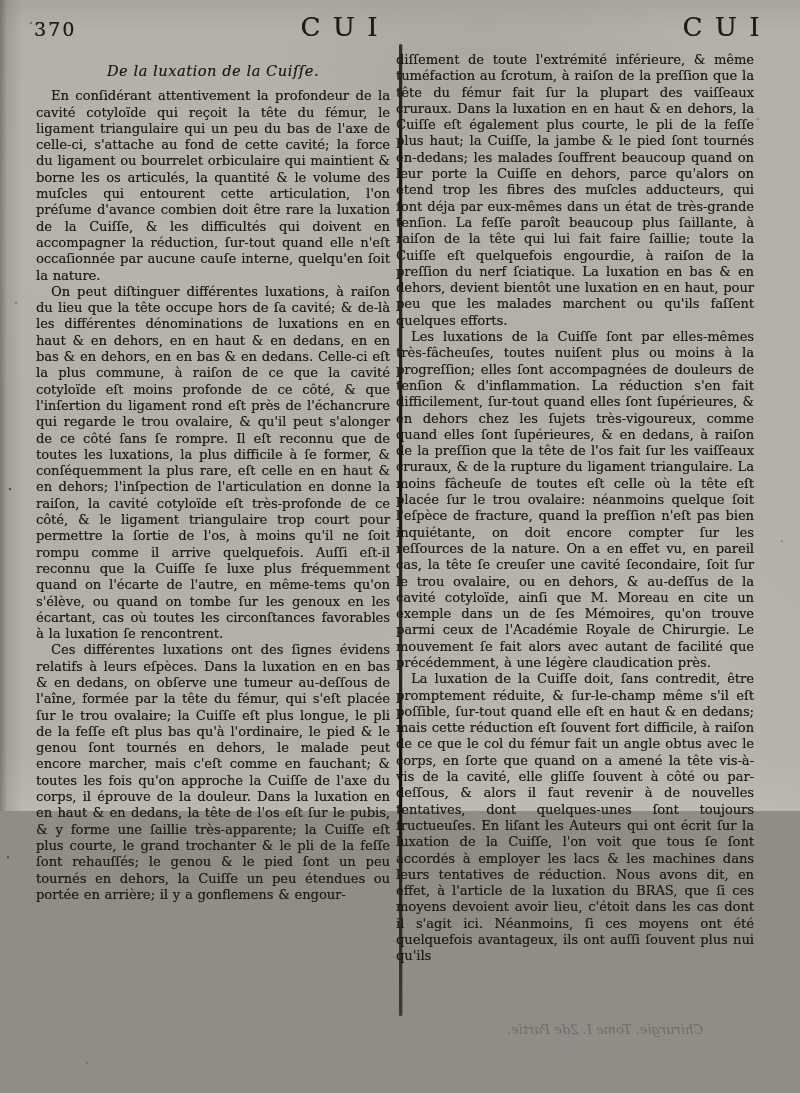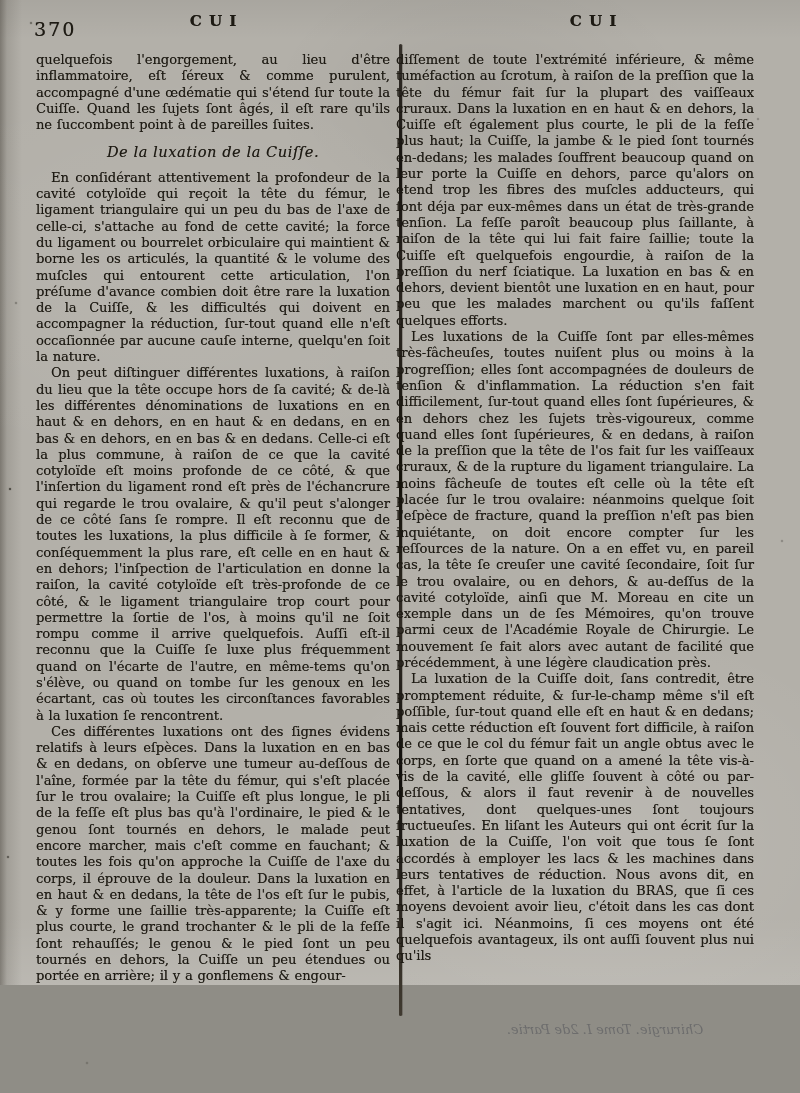--- a/index.html
+++ b/index.html
@@ -2,42 +2,42 @@
 <html><head>
 <meta charset="utf-8">
 <style>
   html, body { margin: 0; padding: 0; }
   body {
     width: 800px; height: 1093px; overflow: hidden;
     background: #8f8d86;
   }
   .page {
     position: relative;
-    width: 800px; height: 985px;
+    width: 800px; height: 811px;
     background-color: #b3b0a9;
     background-image:
       radial-gradient(ellipse 420px 300px at 22% 28%, rgba(255,255,255,0.06), rgba(0,0,0,0) 70%),
       radial-gradient(ellipse 500px 360px at 75% 85%, rgba(255,255,255,0.10), rgba(0,0,0,0) 60%),
       radial-gradient(ellipse 300px 200px at 60% 10%, rgba(0,0,0,0.05), rgba(0,0,0,0) 70%),
       linear-gradient(90deg, rgba(35,30,22,0.38) 0px, rgba(35,30,22,0.12) 7px, rgba(35,30,22,0.0) 22px),
       linear-gradient(0deg, rgba(255,255,255,0.10) 0%, rgba(255,255,255,0.0) 7%),
       linear-gradient(180deg, rgba(0,0,0,0.06) 0%, rgba(0,0,0,0) 4%);
     color: #1d1a13;
     font-family: "DejaVu Serif", "Liberation Serif", serif;
   }
   .page-num {
     position: absolute; left: 34px; top: 18px;
     font-size: 19px; letter-spacing: 2px;
     text-shadow: 0.3px 0.3px 0.4px rgba(20,15,10,0.6);
   }
   .running-title {
     position: absolute; top: 12px;
-    font-size: 15px; font-weight: bold;
+    font-size: 26px; font-weight: normal;
     letter-spacing: 0.48em; text-indent: 0.48em;
-    text-align: center;
+    text-align: right;
     text-shadow: 0.3px 0.3px 0.5px rgba(20,15,10,0.65);
   }
   .rt-left  { left: 36px;  width: 354px; }
   .rt-right { left: 414px; width: 358px; }
 
   .col {
     position: absolute; top: 52px;
     font-size: 13px; line-height: 16.3px;
   }
   .col-left  { left: 36px;  width: 354px; }
@@ -101,21 +101,20 @@
 
   <div class="page-num">370</div>
 
   <div class="running-title rt-left">CUI</div>
 
   <div class="running-title rt-right">CUI</div>
 
   <div class="column-divider"></div>
 
   <div class="col col-left">
-    <p>quelquefois l'engorgement, au lieu d'être inflammatoire, eſt ſéreux &amp; comme purulent, accompagné d'une œdématie qui s'étend ſur toute la Cuiſſe. Quand les ſujets ſont âgés, il eſt rare qu'ils ne ſuccombent point à de pareilles ſuites.</p>
     <h2 class="section-heading">De la luxation de la Cuiſſe.</h2>
     <p class="indent">En conſidérant attentivement la profondeur de la cavité cotyloïde qui reçoit la tête du fémur, le ligament triangulaire qui un peu du bas de l'axe de celle-ci, s'attache au fond de cette cavité; la force du ligament ou bourrelet orbiculaire qui maintient &amp; borne les os articulés, la quantité &amp; le volume des muſcles qui entourent cette articulation, l'on préſume d'avance combien doit être rare la luxation de la Cuiſſe, &amp; les difficultés qui doivent en accompagner la réduction, ſur-tout quand elle n'eſt occaſionnée par aucune cauſe interne, quelqu'en ſoit la nature.</p>
     <p class="indent">On peut diſtinguer différentes luxations, à raiſon du lieu que la tête occupe hors de ſa cavité; &amp; de-là les différentes dénominations de luxations en en haut &amp; en dehors, en en haut &amp; en dedans, en en bas &amp; en dehors, en en bas &amp; en dedans. Celle-ci eſt la plus commune, à raiſon de ce que la cavité cotyloïde eſt moins profonde de ce côté, &amp; que l'inſertion du ligament rond eſt près de l'échancrure qui regarde le trou ovalaire, &amp; qu'il peut s'alonger de ce côté ſans ſe rompre. Il eſt reconnu que de toutes les luxations, la plus difficile à ſe former, &amp; conſéquemment la plus rare, eſt celle en en haut &amp; en dehors; l'inſpection de l'articulation en donne la raiſon, la cavité cotyloïde eſt très-profonde de ce côté, &amp; le ligament triangulaire trop court pour permettre la ſortie de l'os, à moins qu'il ne ſoit rompu comme il arrive quelquefois. Auſſi eſt-il reconnu que la Cuiſſe ſe luxe plus fréquemment quand on l'écarte de l'autre, en même-tems qu'on s'élève, ou quand on tombe ſur les genoux en les écartant, cas où toutes les circonſtances favorables à la luxation ſe rencontrent.</p>
     <p class="indent">Ces différentes luxations ont des ſignes évidens relatifs à leurs eſpèces. Dans la luxation en en bas &amp; en dedans, on obſerve une tumeur au-deſſous de l'aîne, formée par la tête du fémur, qui s'eſt placée ſur le trou ovalaire; la Cuiſſe eſt plus longue, le pli de la feſſe eſt plus bas qu'à l'ordinaire, le pied &amp; le genou ſont tournés en dehors, le malade peut encore marcher, mais c'eſt comme en fauchant; &amp; toutes les fois qu'on approche la Cuiſſe de l'axe du corps, il éprouve de la douleur. Dans la luxation en en haut &amp; en dedans, la tête de l'os eſt ſur le pubis, &amp; y forme une ſaillie très-apparente; la Cuiſſe eſt plus courte, le grand trochanter &amp; le pli de la feſſe ſont rehauſſés; le genou &amp; le pied ſont un peu tournés en dehors, la Cuiſſe un peu étendues ou portée en arrière; il y a gonflemens &amp; engour-</p>
   </div>
 
   <div class="col col-right">
     <p>diſſement de toute l'extrémité inférieure, &amp; même tuméfaction au ſcrotum, à raiſon de la preſſion que la tête du fémur fait ſur la plupart des vaiſſeaux cruraux. Dans la luxation en en haut &amp; en dehors, la Cuiſſe eſt également plus courte, le pli de la feſſe plus haut; la Cuiſſe, la jambe &amp; le pied ſont tournés en-dedans; les malades ſouffrent beaucoup quand on leur porte la Cuiſſe en dehors, parce qu'alors on étend trop les fibres des muſcles adducteurs, qui ſont déja par eux-mêmes dans un état de très-grande tenſion. La feſſe paroît beaucoup plus ſaillante, à raiſon de la tête qui lui fait faire ſaillie; toute la Cuiſſe eſt quelquefois engourdie, à raiſon de la preſſion du nerf ſciatique. La luxation en bas &amp; en dehors, devient bientôt une luxation en en haut, pour peu que les malades marchent ou qu'ils faſſent quelques efforts.</p>
     <p class="indent">Les luxations de la Cuiſſe ſont par elles-mêmes très-fâcheuſes, toutes nuiſent plus ou moins à la progreſſion; elles ſont accompagnées de douleurs de tenſion &amp; d'inflammation. La réduction s'en fait difficilement, ſur-tout quand elles ſont ſupérieures, &amp; en dehors chez les ſujets très-vigoureux, comme quand elles ſont ſupérieures, &amp; en dedans, à raiſon de la preſſion que la tête de l'os fait ſur les vaiſſeaux cruraux, &amp; de la rupture du ligament triangulaire. La moins fâcheuſe de toutes eſt celle où la tête eſt placée ſur le trou ovalaire: néanmoins quelque ſoit l'eſpèce de fracture, quand la preſſion n'eſt pas bien inquiétante, on doit encore compter ſur les reſſources de la nature. On a en effet vu, en pareil cas, la tête ſe creuſer une cavité ſecondaire, ſoit ſur le trou ovalaire, ou en dehors, &amp; au-deſſus de la cavité cotyloïde, ainſi que M. Moreau en cite un exemple dans un de ſes Mémoires, qu'on trouve parmi ceux de l'Académie Royale de Chirurgie. Le mouvement ſe fait alors avec autant de facilité que précédemment, à une légère claudication près.</p>
     <p class="indent">La luxation de la Cuiſſe doit, ſans contredit, être promptement réduite, &amp; ſur-le-champ même s'il eſt poſſible, ſur-tout quand elle eſt en haut &amp; en dedans; mais cette réduction eſt ſouvent fort difficile, à raiſon de ce que le col du fémur fait un angle obtus avec le corps, en ſorte que quand on a amené la tête vis-à-vis de la cavité, elle gliſſe ſouvent à côté ou par-deſſous, &amp; alors il faut revenir à de nouvelles tentatives, dont quelques-unes ſont toujours fructueuſes. En liſant les Auteurs qui ont écrit ſur la luxation de la Cuiſſe, l'on voit que tous ſe ſont accordés à employer les lacs &amp; les machines dans leurs tentatives de réduction. Nous avons dit, en effet, à l'article de la luxation du BRAS, que ſi ces moyens devoient avoir lieu, c'étoit dans les cas dont il s'agit ici. Néanmoins, ſi ces moyens ont été quelquefois avantageux, ils ont auſſi ſouvent plus nui qu'ils</p>

